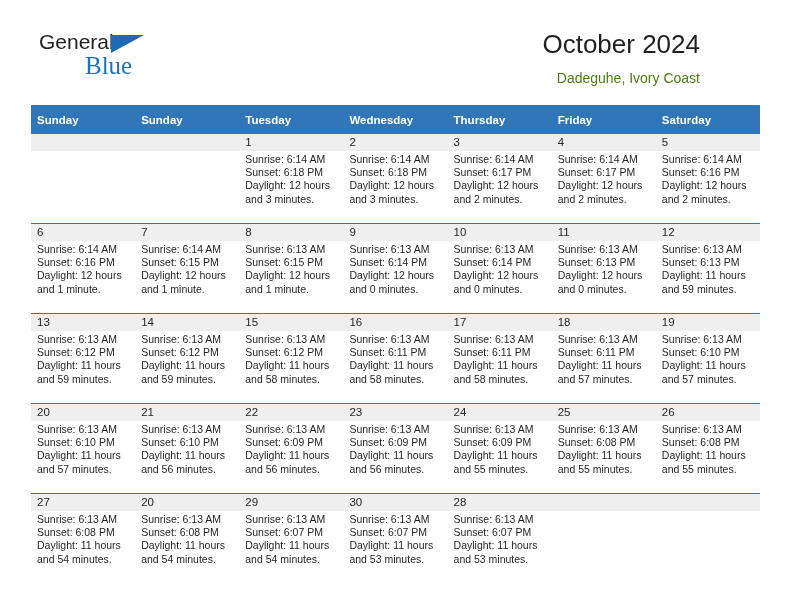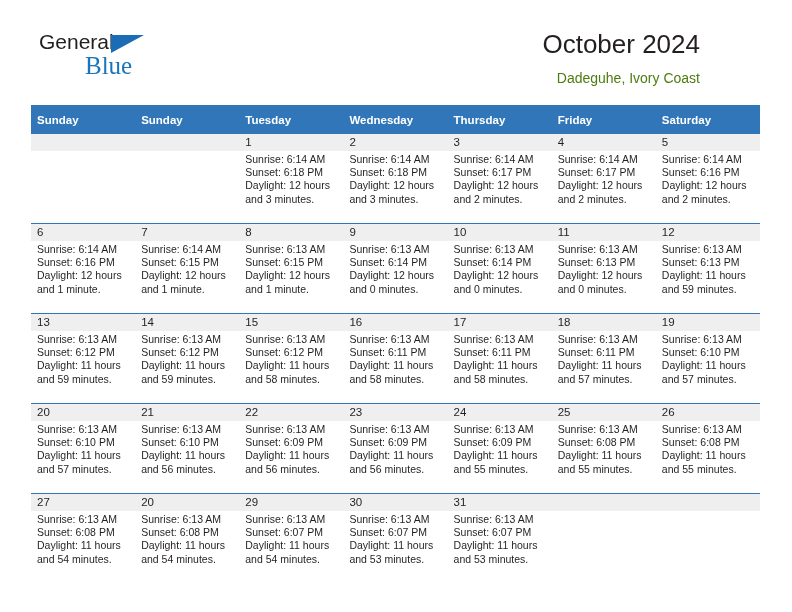--- a/index.html
+++ b/index.html
@@ -520,21 +520,21 @@
               <div class="details">
                 <div>Sunrise: 6:13 AM</div>
                 <div>Sunset: 6:07 PM</div>
                 <div>Daylight: 11 hours</div>
                 <div>and 53 minutes.</div>
               </div>
             </div>
           </td>
           <td>
             <div class="daycell">
-              <div class="daynum-band">31</div>
+              <div class="daynum-band">28</div>
               <div class="details">
                 <div>Sunrise: 6:13 AM</div>
                 <div>Sunset: 6:07 PM</div>
                 <div>Daylight: 11 hours</div>
                 <div>and 53 minutes.</div>
               </div>
             </div>
           </td>
           <td>
             <div class="daycell empty">

